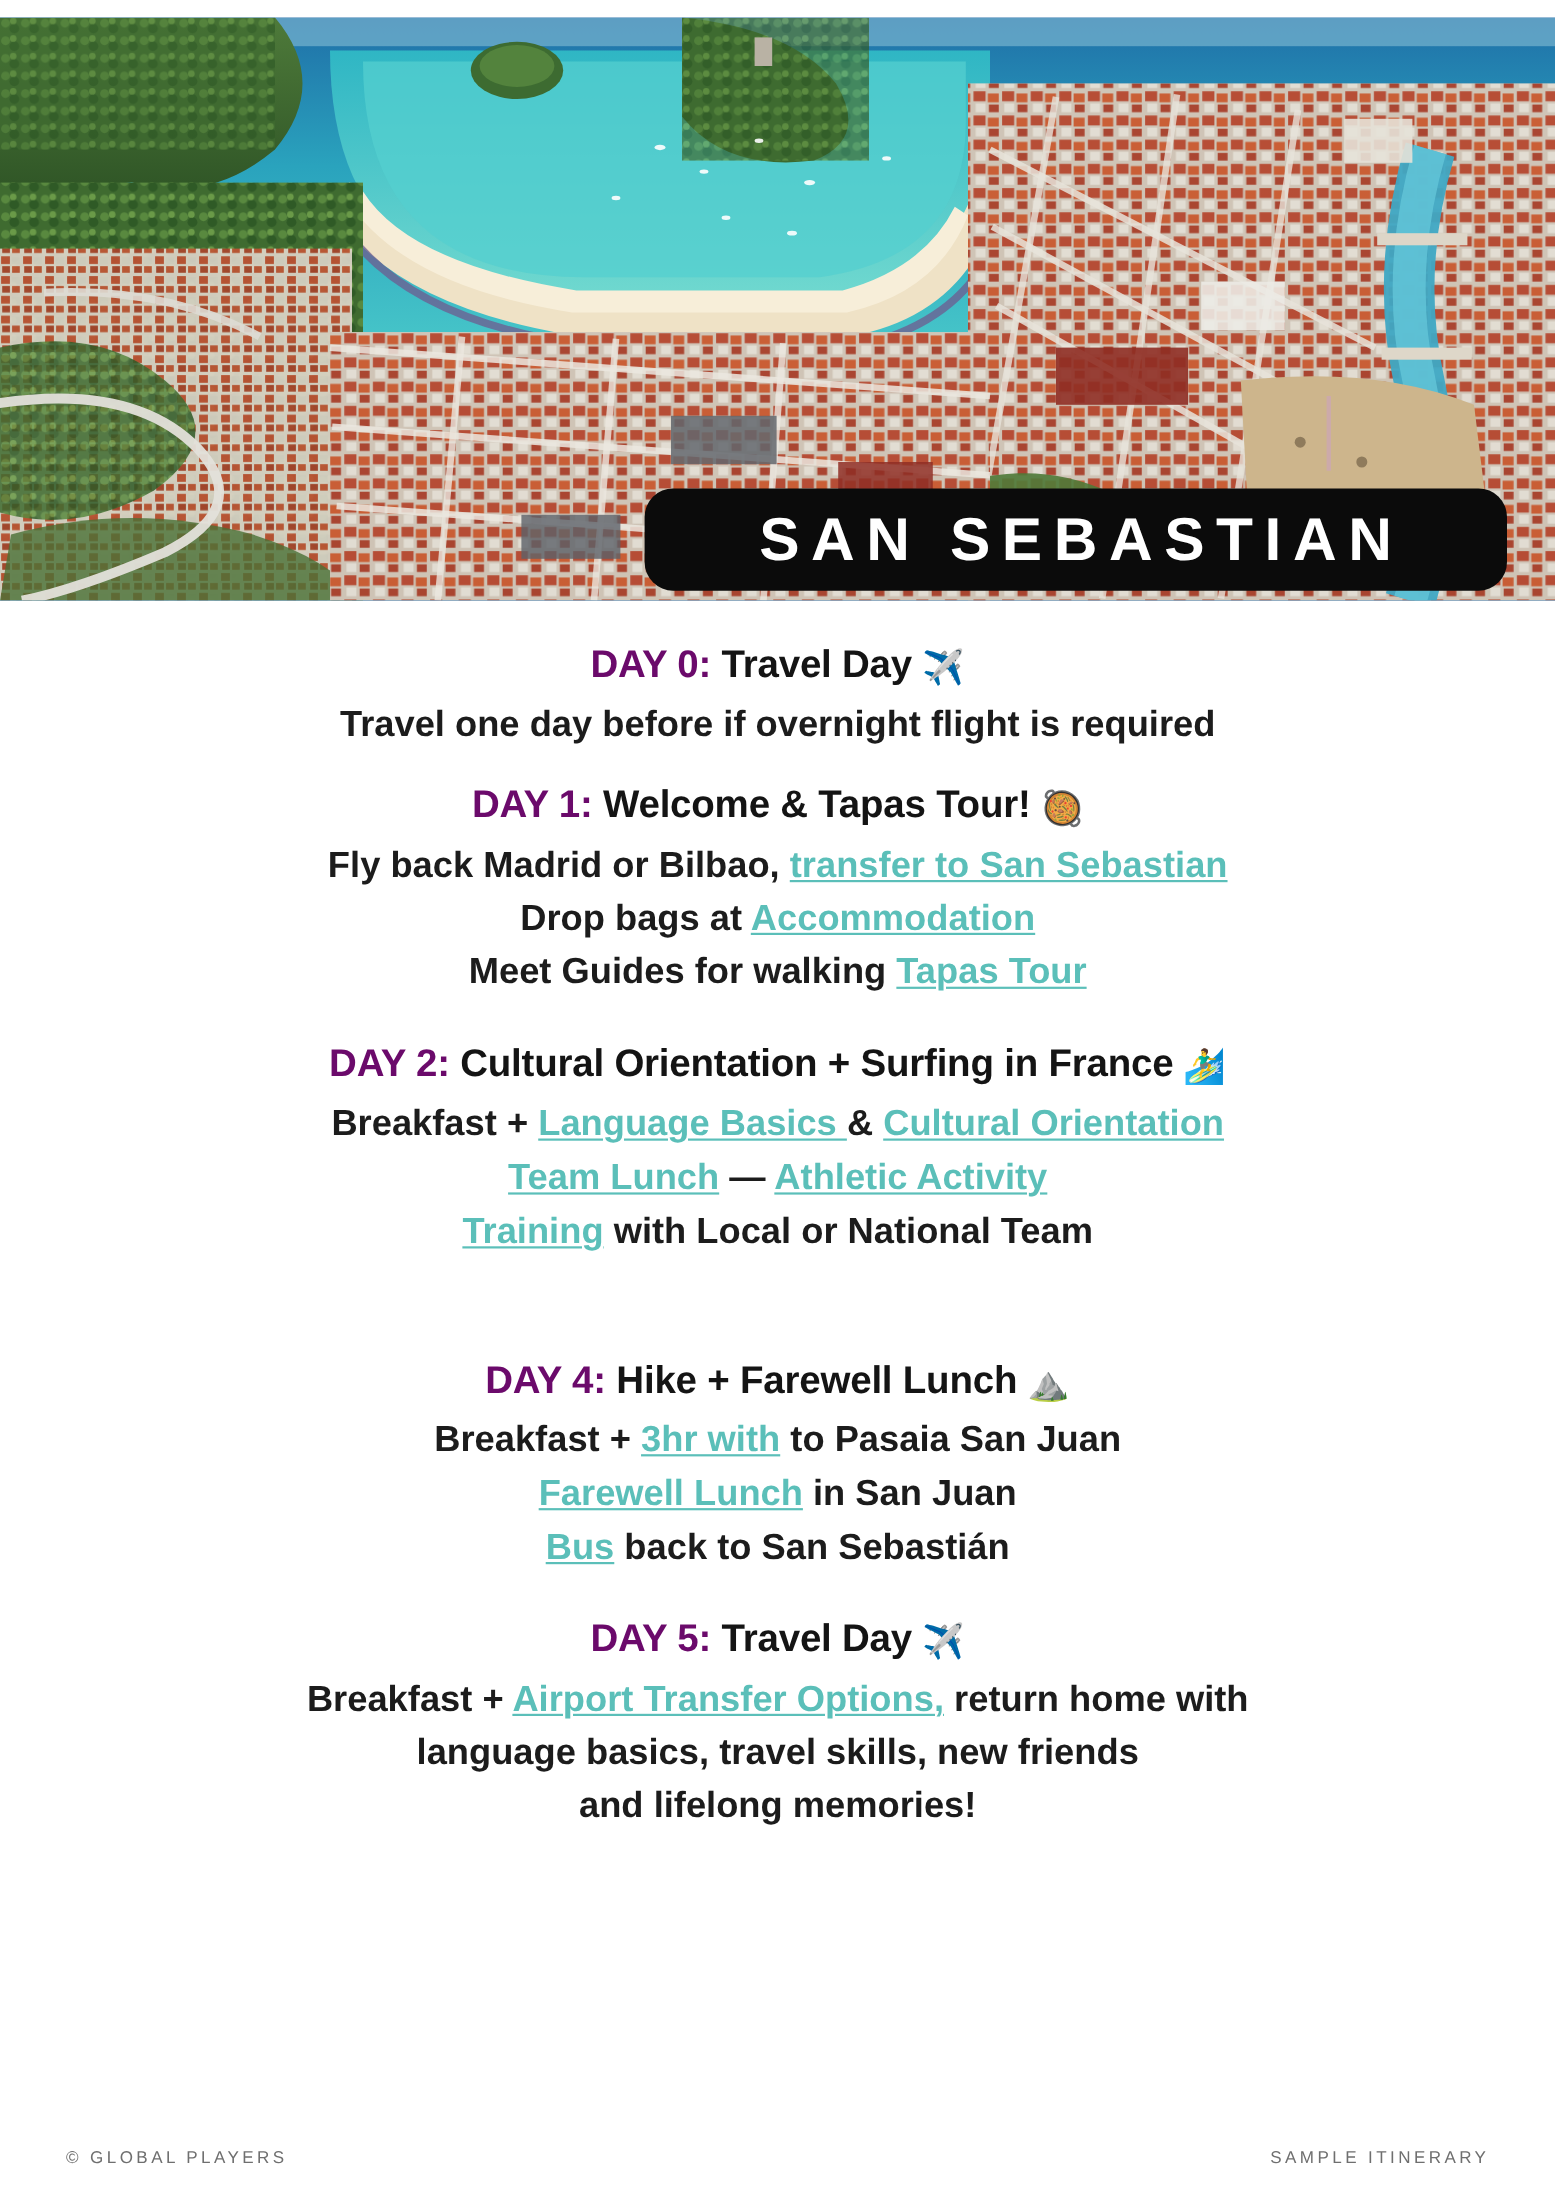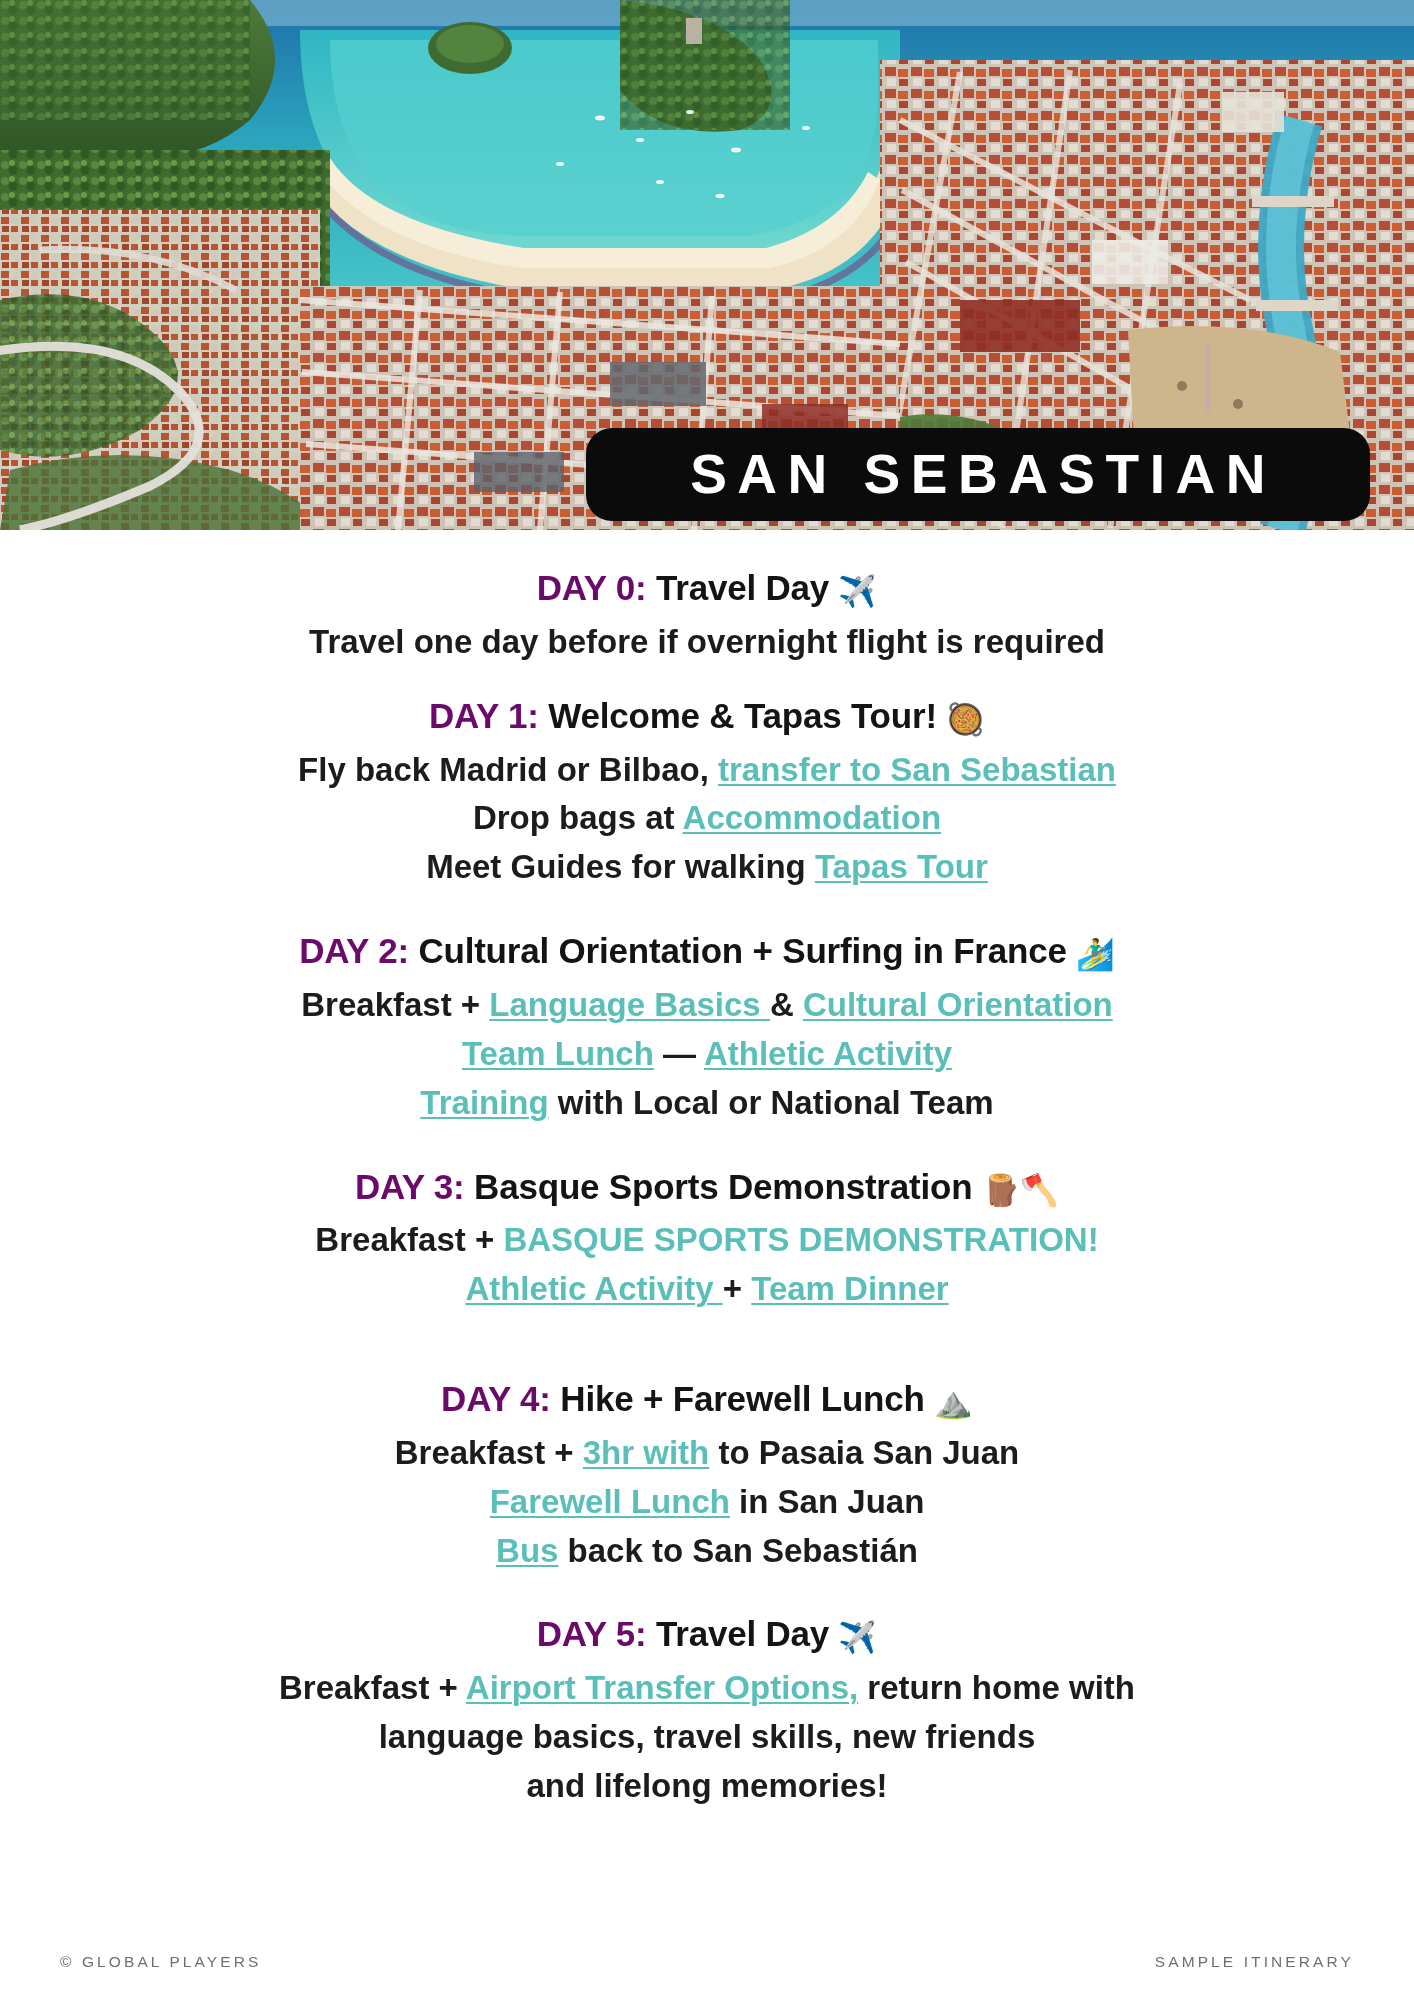--- a/index.html
+++ b/index.html
@@ -9,20 +9,21 @@
     font-family:"Liberation Sans","DejaVu Sans",sans-serif;
     overflow:hidden;
     position:relative;
   }
   .page{width:1414px;height:2000px;position:relative;display:flex;flex-direction:column;}
 
   
   .hero{
     position:relative;width:1414px;height:530px;overflow:hidden;flex:0 0 auto;
     background:#2a6fa8;
+    margin-top:16px;
   }
   .hero svg{position:absolute;top:0;left:0;width:1414px;height:530px;display:block;}
   .title-banner{
     position:absolute;left:586px;top:428px;
     width:784px;height:93px;
     background:#0b0b0b;
     border-radius:26px;
     display:flex;align-items:center;justify-content:center;
     z-index:5;
   }
@@ -250,25 +251,20 @@
           <div class="day-line"><span>Meet Guides for walking </span><span class="lnk">Tapas Tour</span></div>
         </div>
         <div class="gap-md"></div>
         <div class="day-block">
           <div class="day-heading"><span class="day-label">DAY 2:</span><span> Cultural Orientation + Surfing in France </span><span class="emoji">🏄‍♂️</span></div>
           <div class="day-line"><span>Breakfast + </span><span class="lnk">Language Basics </span><span>&amp; </span><span class="lnk">Cultural Orientation</span></div>
           <div class="day-line"><span class="lnk">Team Lunch</span><span> — </span><span class="lnk">Athletic Activity </span></div>
           <div class="day-line"><span class="lnk">Training</span><span> with Local or National Team</span></div>
         </div>
         <div class="gap-md"></div>
-        <div class="day-block">
-          <div class="day-heading"><span class="day-label">DAY 3:</span><span> Basque Sports Demonstration </span><span class="emoji">🪵🪓</span></div>
-          <div class="day-line"><span>Breakfast + </span><span class="lnk-plain">BASQUE SPORTS DEMONSTRATION!</span></div>
-          <div class="day-line"><span class="lnk">Athletic Activity </span><span>+ </span><span class="lnk">Team Dinner</span></div>
-        </div>
         <div class="gap-lg"></div>
         <div class="day-block">
           <div class="day-heading"><span class="day-label">DAY 4:</span><span> Hike + Farewell Lunch </span><span class="emoji">⛰️</span></div>
           <div class="day-line"><span>Breakfast + </span><span class="lnk">3hr with</span><span> to Pasaia San Juan</span></div>
           <div class="day-line"><span class="lnk">Farewell Lunch</span><span> in San Juan</span></div>
           <div class="day-line"><span class="lnk">Bus</span><span> back to San Sebastián</span></div>
         </div>
         <div class="gap-md"></div>
         <div class="day-block">
           <div class="day-heading"><span class="day-label">DAY 5:</span><span> Travel Day </span><span class="emoji">✈️</span></div>

